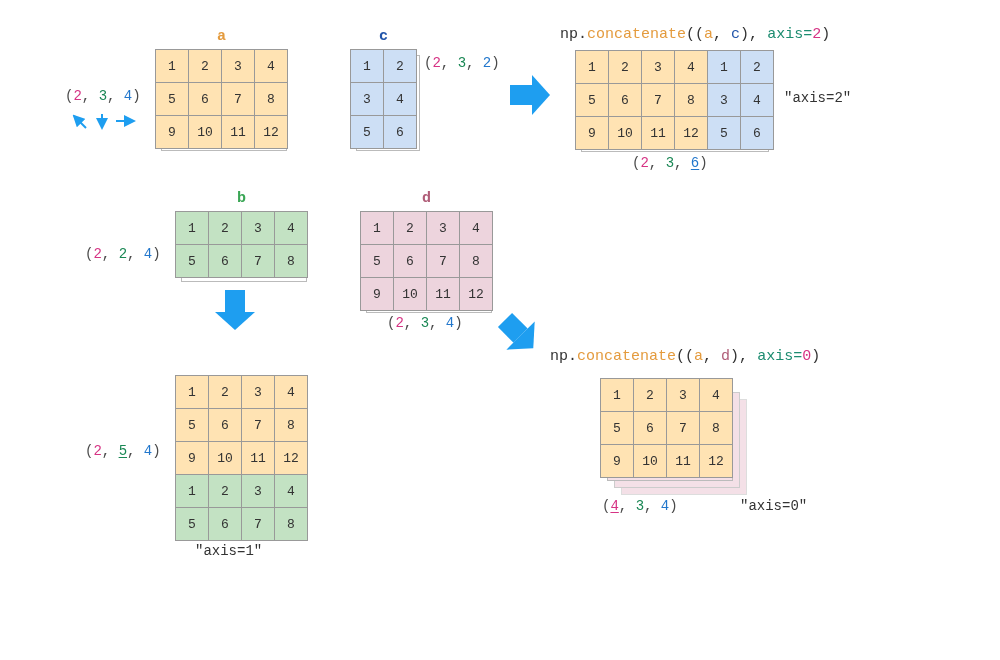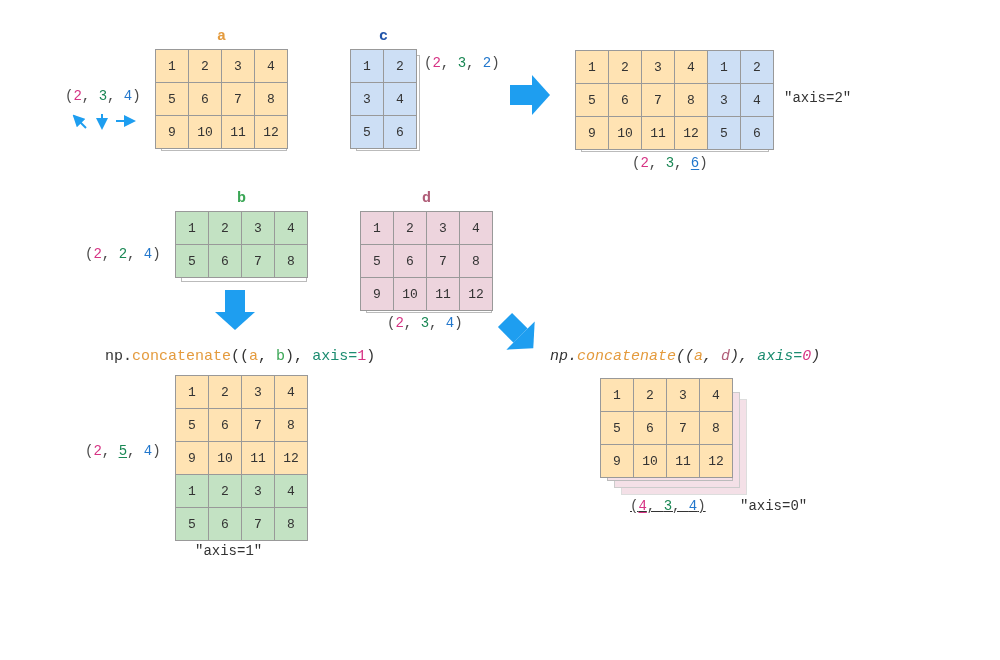--- a/index.html
+++ b/index.html
@@ -227,20 +227,23 @@
               <td class="cell-blue">6</td>
             </tr>
       </tbody>
         </table>
     </div>
   </div>
   <div class="shape" style="left:404px; top:35px;">
     <span class="paren">(</span><span class="d0">2</span><span class="paren">, </span><span class="d1">3</span><span class="paren">, </span><span class="d2">2</span><span class="paren">)</span>
   </div>
 
+  <div class="code" style="left:540px; top:6px;">
+    <span class="c-np">np.</span><span class="c-func">concatenate</span><span class="c-paren">((</span><span class="c-var-a">a</span><span class="c-comma">, </span><span class="c-var-c">c</span><span class="c-paren">), </span><span class="c-kw">axis=</span><span class="c-num">2</span><span class="c-paren">)</span>
+  </div>
 
   <div class="array" style="left:555px; top:30px;">
     <div class="stack">
       <div class="shadow" style="left:6px; top:6px; width:186px; height:94px;"></div>
       <table class="layer" style="position:relative;">
         <tbody>
             <tr>
           <td class="cell-orange">1</td>
               <td class="cell-orange">2</td>
               <td class="cell-orange">3</td>
@@ -328,23 +331,20 @@
       </tbody>
         </table>
     </div>
   </div>
   <div class="shape" style="left:367px; top:295px;">
     <span class="paren">(</span><span class="d0">2</span><span class="paren">, </span><span class="d1">3</span><span class="paren">, </span><span class="d2">4</span><span class="paren">)</span>
   </div>
 
   <div class="arrow-down" style="left:215px; top:270px;"></div>
 
-  <div class="code" style="left:85px; top:328px;">
-    <span class="c-np">np.</span><span class="c-func">concatenate</span><span class="c-paren">((</span><span class="c-var-a">a</span><span class="c-comma">, </span><span class="c-var-b">b</span><span class="c-paren">), </span><span class="c-kw">axis=</span><span class="c-num">1</span><span class="c-paren">)</span>
-  </div>
 
   <div class="array" style="left:155px; top:355px;">
     <div class="stack">
       <div class="shadow" style="left:6px; top:6px; width:124px; height:156px;"></div>
       <table class="layer" style="position:relative;">
         <tbody>
             <tr>
               <td class="cell-orange">1</td>
               <td class="cell-orange">2</td>
               <td class="cell-orange">3</td>
@@ -378,21 +378,21 @@
         </table>
     </div>
   </div>
   <div class="shape" style="left:65px; top:423px;">
     <span class="paren">(</span><span class="d0">2</span><span class="paren">, </span><span class="d1 u">5</span><span class="paren">, </span><span class="d2">4</span><span class="paren">)</span>
   </div>
   <div class="label" style="left:175px; top:523px;">"axis=1"</div>
 
   <div class="arrow-diag" style="left:485px; top:300px;"></div>
 
-  <div class="code" style="left:530px; top:328px;font-style:italic;">
+  <div class="code" style="left:530px; top:328px;">
     <span class="c-np">np.</span><span class="c-func">concatenate</span><span class="c-paren">((</span><span class="c-var-a">a</span><span class="c-comma">, </span><span class="c-var-d">d</span><span class="c-paren">), </span><span class="c-kw">axis=</span><span class="c-num">0</span><span class="c-paren">)</span>
   </div>
 
   <div class="array" style="left:580px; top:358px;">
     <div class="stack">
       <div class="shadow3" style="left:21px; top:21px; width:124px; height:94px; background:#f4e0e7;"></div>
       <div class="shadow2" style="left:14px; top:14px; width:124px; height:94px; background:#f4e0e7;"></div>
       <div class="shadow" style="left:7px;  top:7px;  width:124px; height:94px; background:#f4e0e7;"></div>
       <table class="layer" style="position:relative;">
         <tbody>
@@ -411,18 +411,18 @@
         <tr>
               <td class="cell-orange">9</td>
               <td class="cell-orange">10</td>
               <td class="cell-orange">11</td>
               <td class="cell-orange">12</td>
             </tr>
       </tbody>
         </table>
     </div>
   </div>
-  <div class="shape" style="left:610px; top:478px;text-decoration:underline;">
+  <div class="shape" style="left:582px; top:478px;">
     <span class="paren">(</span><span class="d0 u">4</span><span class="paren">, </span><span class="d1">3</span><span class="paren">, </span><span class="d2">4</span><span class="paren">)</span>
   </div>
   <div class="label" style="left:720px; top:478px;">"axis=0"</div>
 
 </div>
 
 </body></html>

